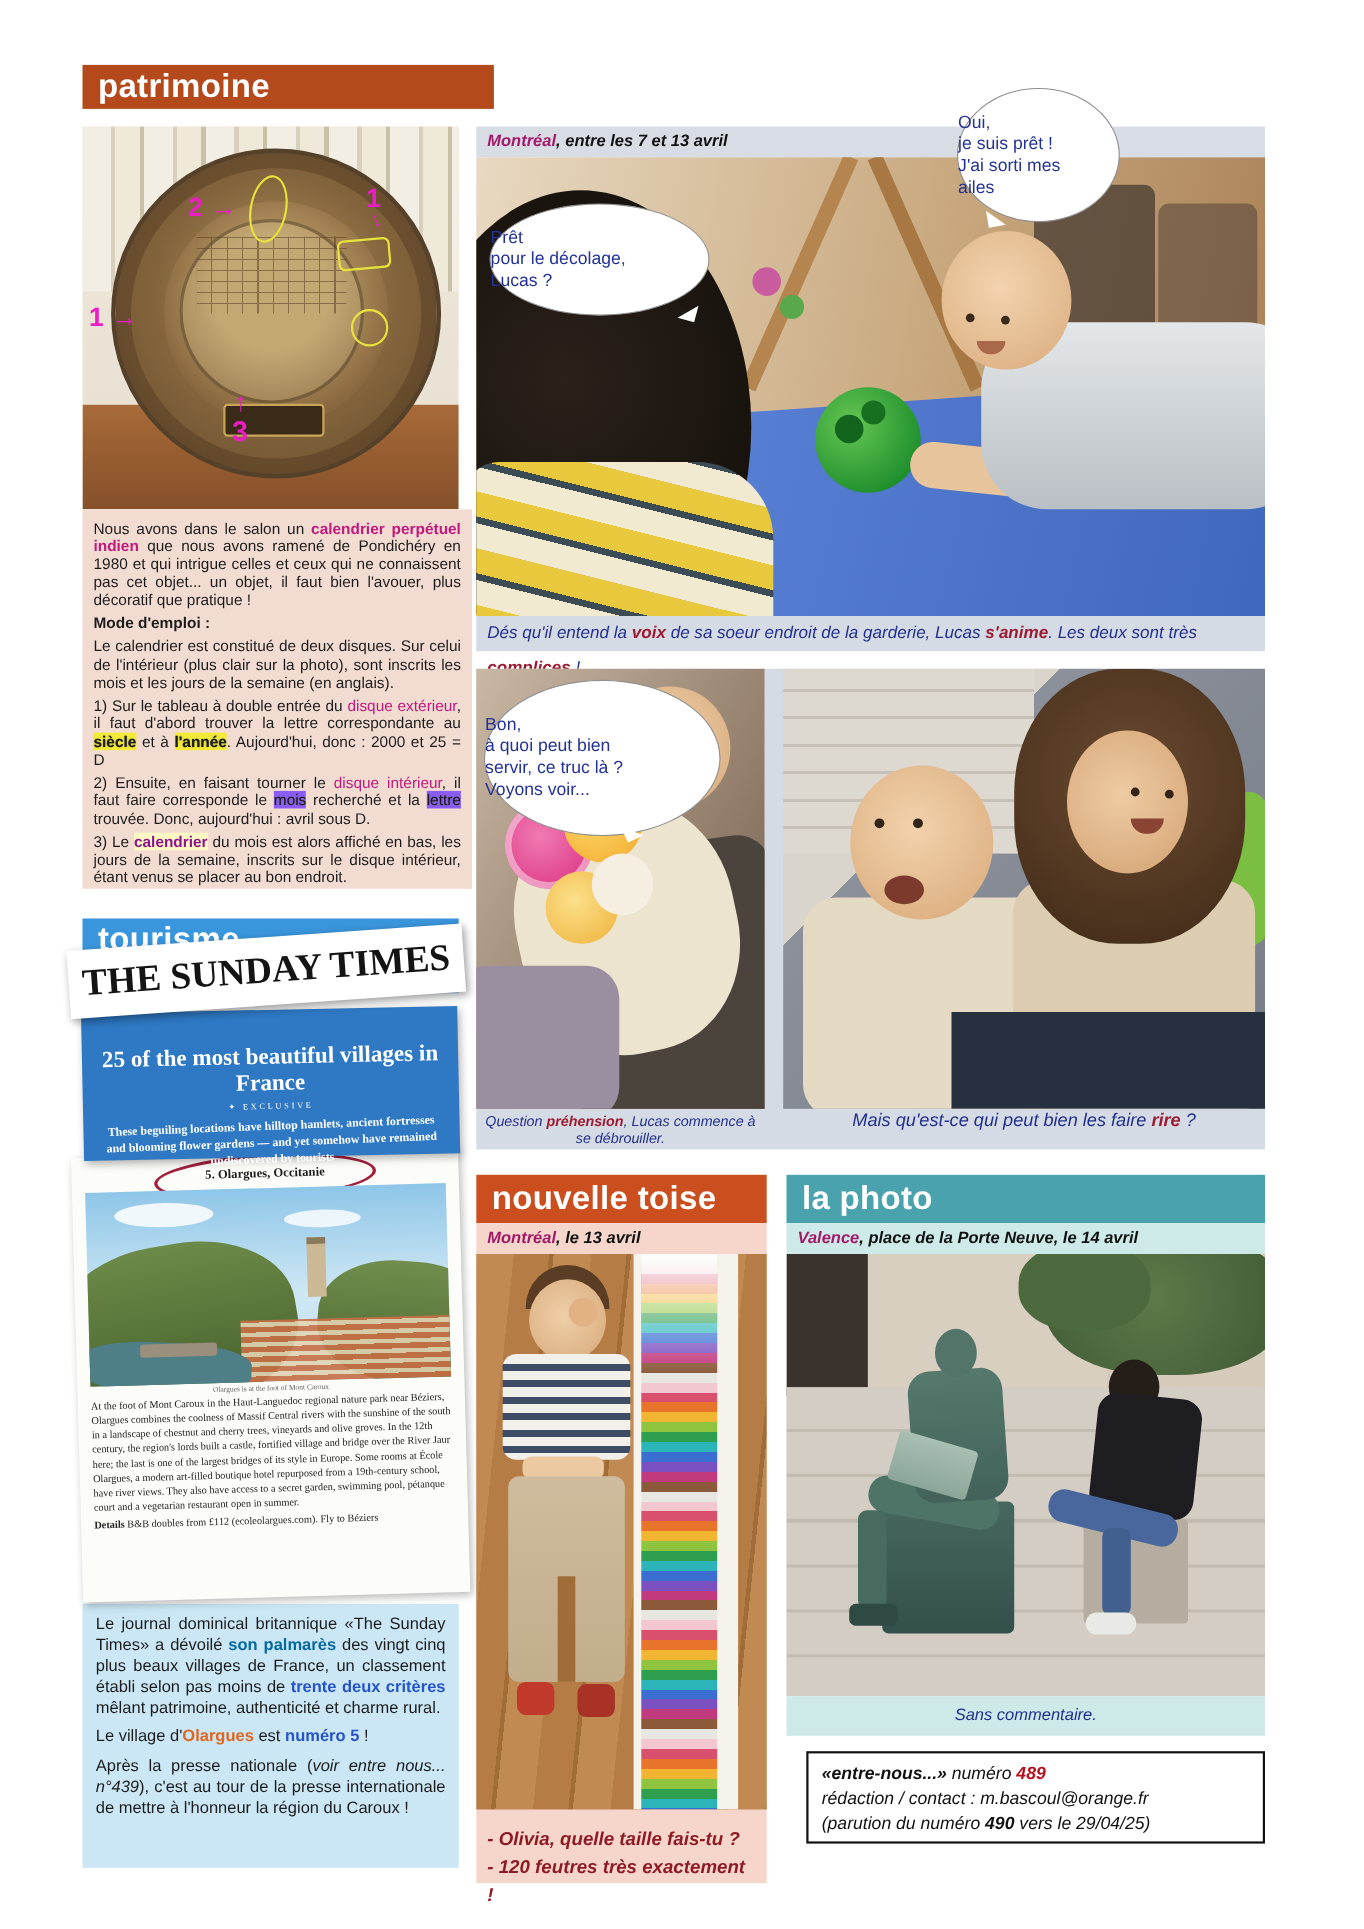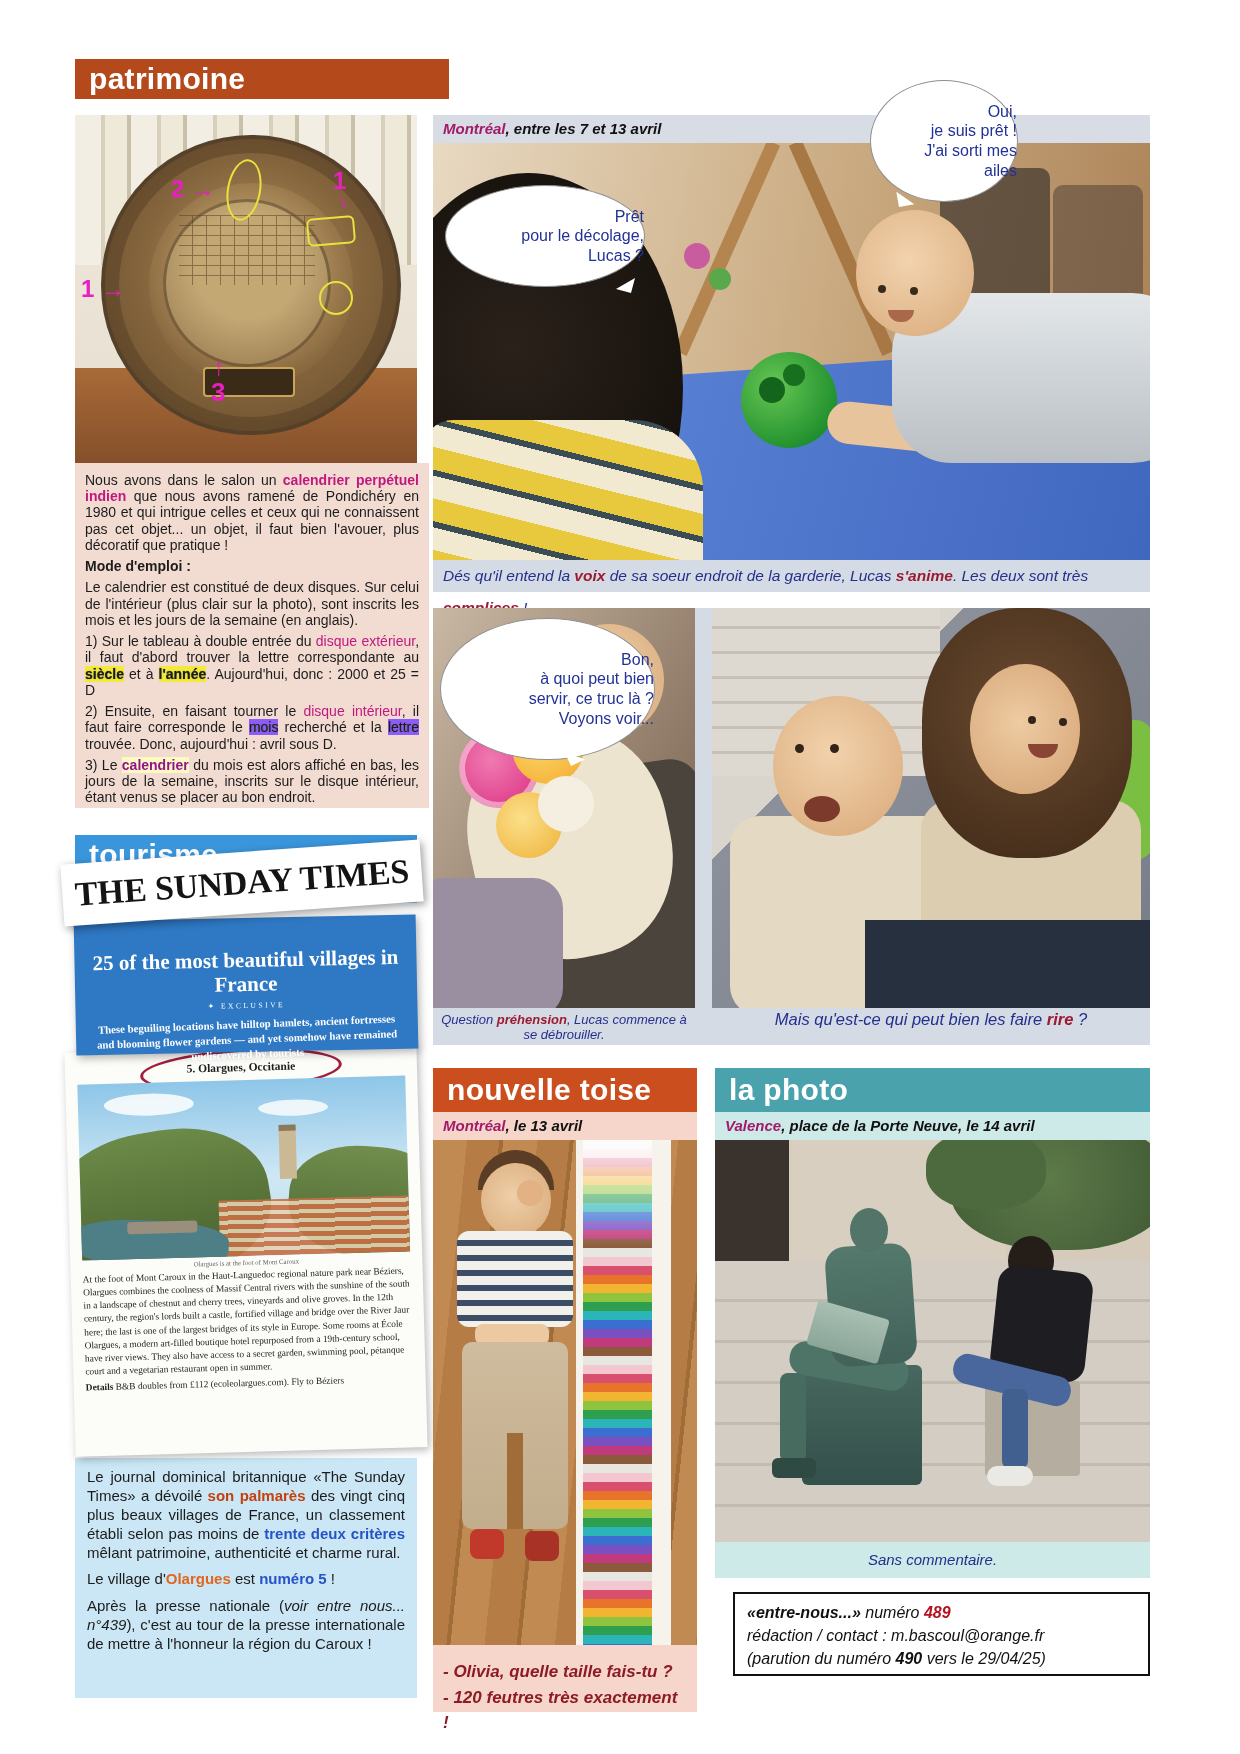--- a/index.html
+++ b/index.html
@@ -21,29 +21,29 @@
   .b{font-weight:bold;}
   .mag{color:#c2187e;}
   .hl-y{background:#f3ea38;font-weight:bold;text-shadow:0 0 1px #5a5a5a;}
   .hl-t{background:#8b5cf6;font-weight:normal;text-shadow:0 0 1px #5a5a5a;}
   .hl-p{background:#fef9c3;color:#8f1390;font-weight:bold;}
   .cap{font-style:italic;color:#232f8e;}
   .capred{color:#9c1b32;font-weight:bold;}
   .capstrip{background:#d5dbe4;box-sizing:border-box;}
   .photo{overflow:hidden;}
   .bubble{background:#fff;border:1.5px solid #8f8f8f;border-radius:50%;display:flex;
-          flex-direction:column;justify-content:center;text-align:right;color:#233296;
+          flex-direction:column;justify-content:center;text-align:left;color:#233296;
           font-size:16px;line-height:1.22;z-index:10;box-sizing:border-box;}
   .tail{position:absolute;width:0;height:0;border:11px solid transparent;z-index:11;}
   .ann{color:#ea1ec4;font-weight:bold;z-index:6;}
   .ygl{border:2.5px solid #e8e23c;z-index:6;}
   .serif{font-family:"Liberation Serif",serif;}
   .frtxt p{margin:0 0 8px 0;font-size:15px;line-height:1.26;text-align:justify;}
   .blueb{color:#2553c8;font-weight:bold;}
-  .pinkb{color:#c2410c;font-weight:bold;}
+  .pinkb{color:#0369a1;font-weight:bold;}
   .orangeb{color:#e0661f;font-weight:bold;}
   .ital{font-style:italic;}
   .footer-line{font-style:italic;font-size:16px;line-height:1.45;color:#111;}
 </style>
 </head>
 <body>
 
 <div class="page">
 
   <div class="ab bar rust" style="left:75px;top:59px;width:374px;height:40px">

